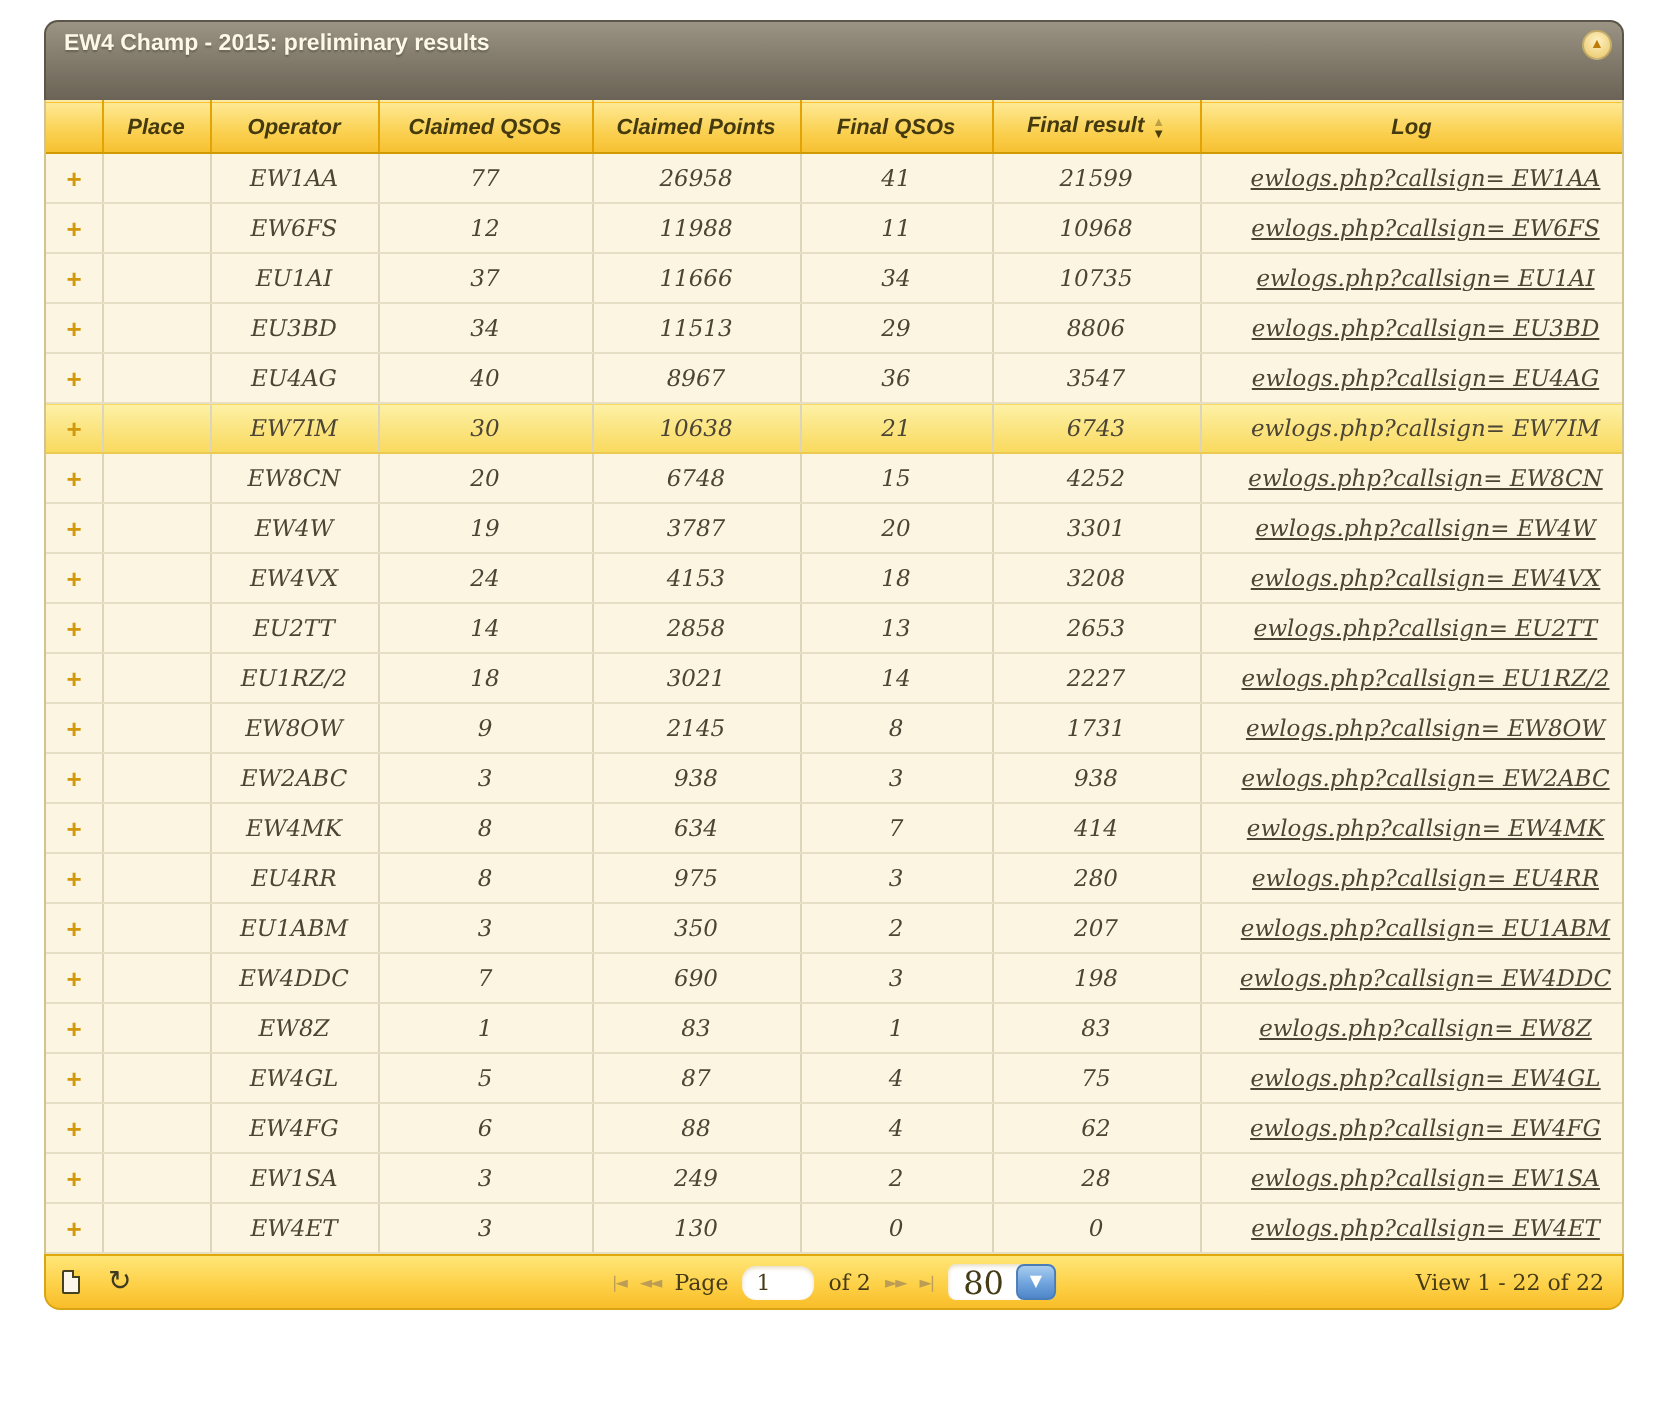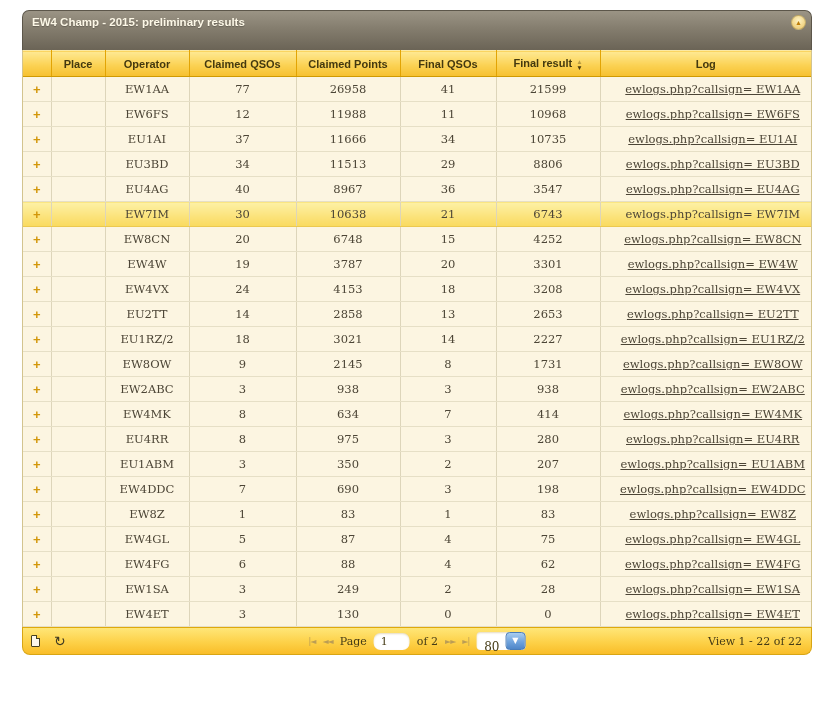--- a/index.html
+++ b/index.html
@@ -29,21 +29,21 @@
     border:1px solid rgba(60,50,20,0.25);
     box-sizing:border-box;text-align:center;cursor:pointer;
   }
   .collapse-btn span{font-size:7px;line-height:13px;color:#bd7d08;display:block;}
 
   
   .grid-body{
     border-left:1px solid #d3c48e;border-right:1px solid #d3c48e;
     background:#fcf5e1;
   }
-  table.grid{border-collapse:collapse;table-layout:fixed;width:788px;}
+  table.grid{border-collapse:collapse;table-layout:fixed;width:788px;font-style:italic;}
 
   th{
     height:26px;box-sizing:border-box;padding:0 2px;
     background:linear-gradient(#fee above 0%) ;
     background:linear-gradient(#fee994 0%, #fbd254 55%, #f6c02f 100%);
     border-right:1px solid #e2a404;border-bottom:1px solid #cf9a02;
     border-top:1px solid #fbe9a4;
     font-size:11px;font-weight:bold;color:#44390f;text-align:center;
     cursor:pointer;white-space:nowrap;overflow:hidden;
   }
@@ -110,21 +110,21 @@
   }
   .page-input{
     width:36px;height:17px;box-sizing:border-box;border:none;border-radius:7px;
     background:#ffffff;font-family:"DejaVu Serif",serif;font-size:11px;color:#453b16;
     padding:0 0 0 7px;outline:none;box-shadow:inset 0 1px 2px rgba(150,110,0,0.25);
   }
   .rows-select{
     display:inline-flex;align-items:center;height:18px;border-radius:4px;
     background:#ffffff;box-shadow:inset 0 1px 2px rgba(150,110,0,0.25);cursor:pointer;
   }
-  .rows-select .val{padding:12px 6px 0 8px;font-size:12px;color:#453b16;}
+  .rows-select .val{padding:0 6px 0 8px;font-size:16px;color:#453b16;}
   .rows-select .btn{
     width:20px;height:18px;border-radius:4px;box-sizing:border-box;
     background:linear-gradient(#a8cdf0 0%, #6fa3dd 55%, #4f86c8 100%);
     border:1px solid #4a7db8;text-align:center;
   }
   .rows-select .btn span{font-size:8px;line-height:16px;color:#ffffff;display:block;}
   .pager-right{margin-left:auto;padding-right:9px;}
 </style>
 </head>
 <body>

